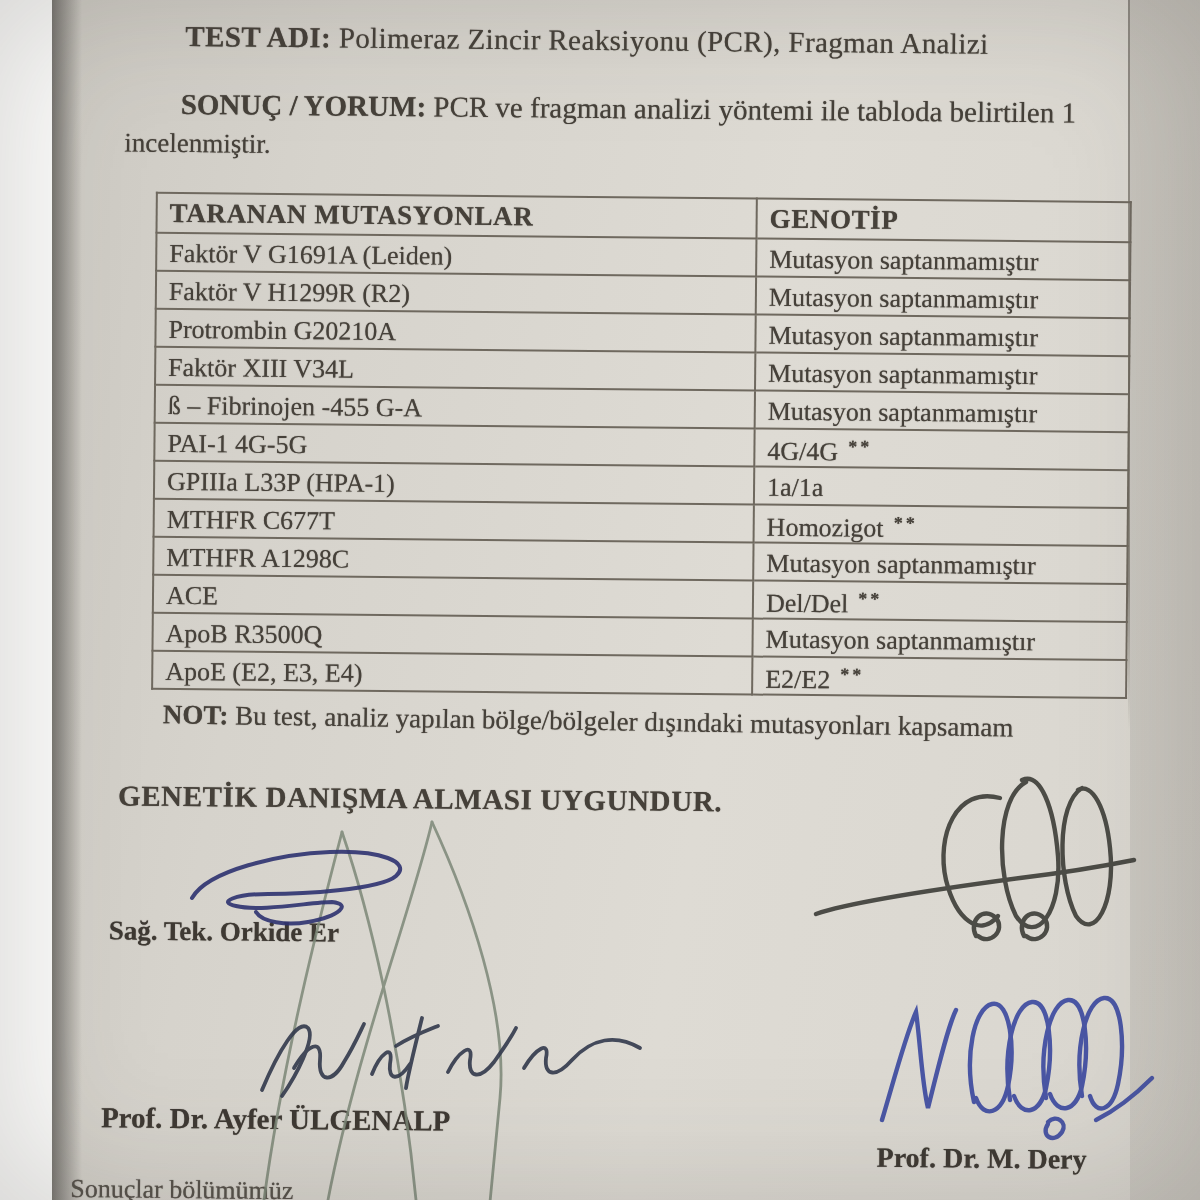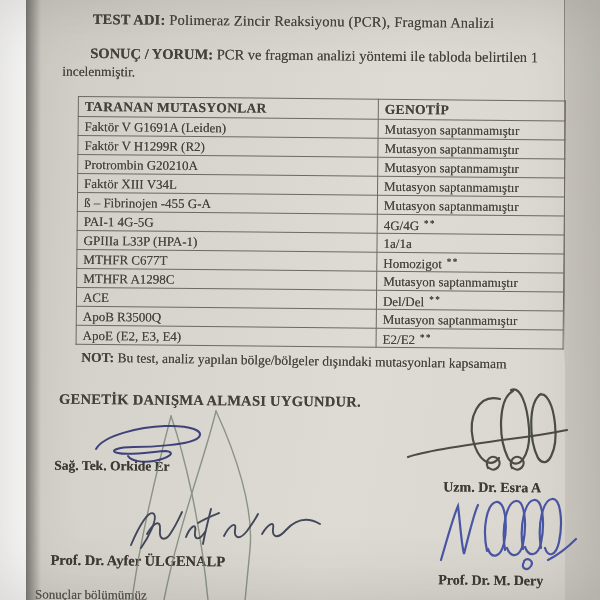--- a/index.html
+++ b/index.html
@@ -140,21 +140,20 @@
     </table>
 
     <div class="line" id="note-line">
       <span class="b">NOT:</span>
       <span>Bu test, analiz yapılan bölge/bölgeler dışındaki mutasyonları kapsamam</span>
     </div>
 
     <div class="line b" id="advice-line">GENETİK DANIŞMA ALMASI UYGUNDUR.</div>
 
     <div class="sig-title" id="sig-title-orkide">Sağ. Tek. Orkide Er</div>
-    <div class="sig-title" id="sig-title-esra">Uzm. Dr. Esra A</div>
     <div class="sig-title" id="sig-title-ayfer">Prof. Dr. Ayfer ÜLGENALP</div>
     <div class="sig-title" id="sig-title-dery">Prof. Dr. M. Dery</div>
 
     <div class="line" id="footer-line">Sonuçlar bölümümüz</div>
   </div>
 
   <svg class="ink" width="600" height="600" viewBox="0 0 600 600">
 
     <g fill="none" stroke="#7d8878" stroke-width="1.4" stroke-linecap="round" opacity=".85">
       <path d="M 171,416 C 160,458 141,532 132,600"></path>

